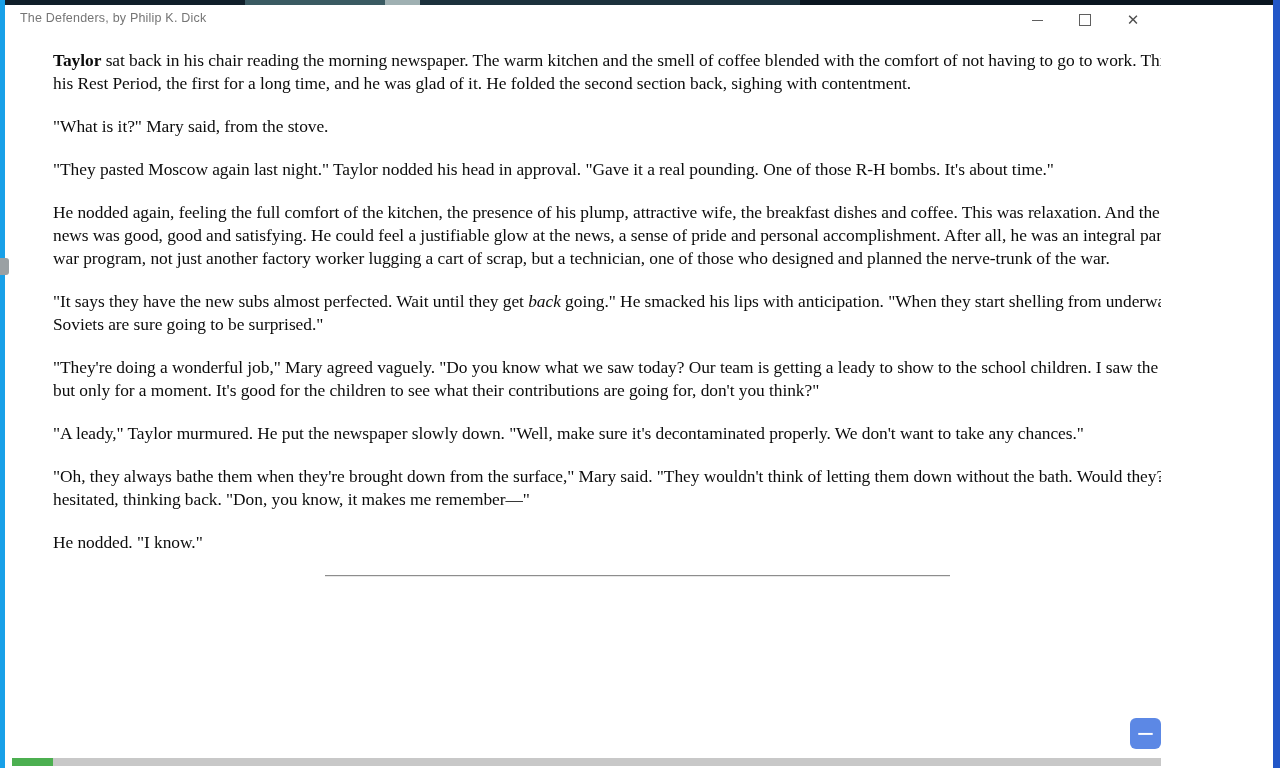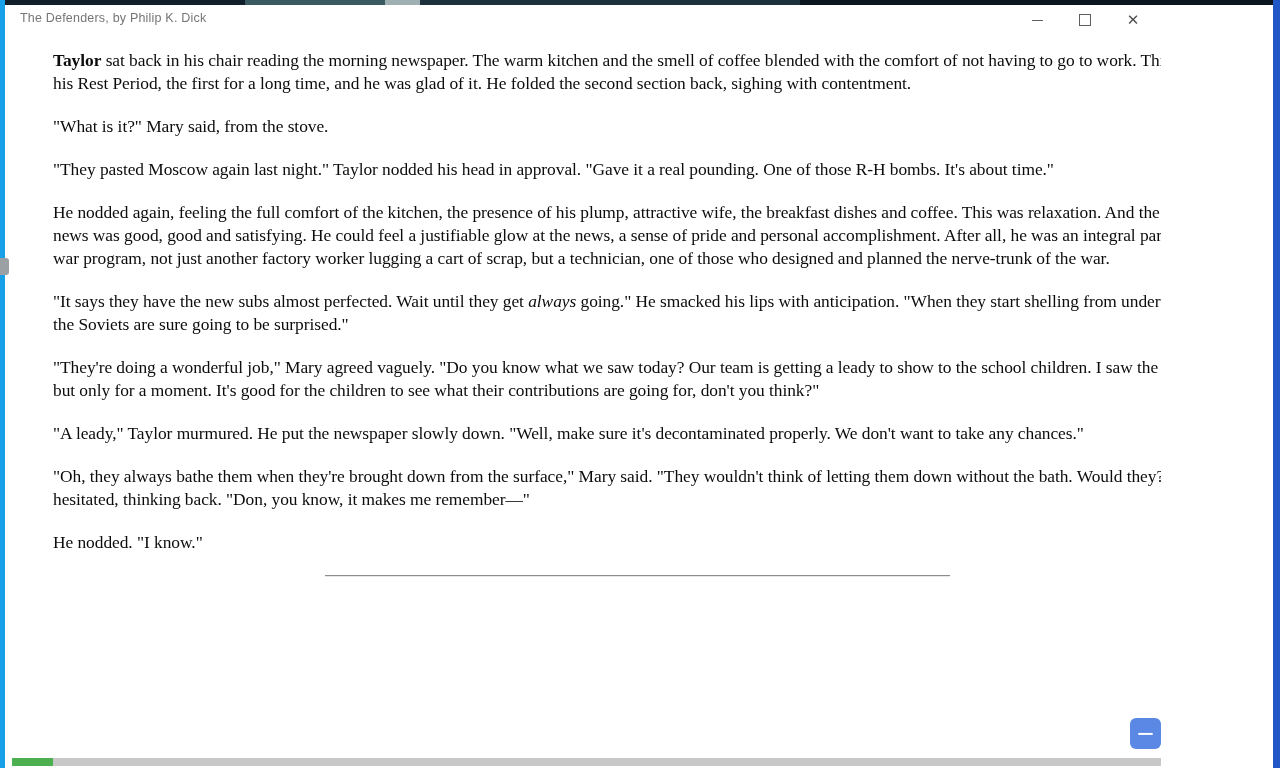--- a/index.html
+++ b/index.html
@@ -99,21 +99,21 @@
         </span>
       </div>
     </div>
 
     <div class="content">
       <article>
         <p><b>Taylor</b><span> sat back in his chair reading the morning newspaper. The warm kitchen and the smell of coffee blended with the comfort of not having to go to work. This was his Rest Period, the first for a long time, and he was glad of it. He folded the second section back, sighing with contentment.</span></p>
         <p>"What is it?" Mary said, from the stove.</p>
         <p>"They pasted Moscow again last night." Taylor nodded his head in approval. "Gave it a real pounding. One of those R-H bombs. It's about time."</p>
         <p>He nodded again, feeling the full comfort of the kitchen, the presence of his plump, attractive wife, the breakfast dishes and coffee. This was relaxation. And the war news was good, good and satisfying. He could feel a justifiable glow at the news, a sense of pride and personal accomplishment. After all, he was an integral part of the war program, not just another factory worker lugging a cart of scrap, but a technician, one of those who designed and planned the nerve-trunk of the war.</p>
-        <p><span>"It says they have the new subs almost perfected. Wait until they get </span><i>always</i><span> going." He smacked his lips with anticipation. "When they start shelling from underwater, the Soviets are sure going to be surprised."</span></p>
+        <p><span>"It says they have the new subs almost perfected. Wait until they get </span><i>back</i><span> going." He smacked his lips with anticipation. "When they start shelling from underwater, the Soviets are sure going to be surprised."</span></p>
         <p>"They're doing a wonderful job," Mary agreed vaguely. "Do you know what we saw today? Our team is getting a leady to show to the school children. I saw the leady, but only for a moment. It's good for the children to see what their contributions are going for, don't you think?"</p>
         <p>"A leady," Taylor murmured. He put the newspaper slowly down. "Well, make sure it's decontaminated properly. We don't want to take any chances."</p>
         <p>"Oh, they always bathe them when they're brought down from the surface," Mary said. "They wouldn't think of letting them down without the bath. Would they?" She hesitated, thinking back. "Don, you know, it makes me remember—"</p>
         <p>He nodded. "I know."</p>
         <hr>
       </article>
     </div>
 
     <div class="twitter-btn" style="background-color: rgb(77, 159, 235);">
       <svg width="22" height="22" viewBox="0 0 24 24">

